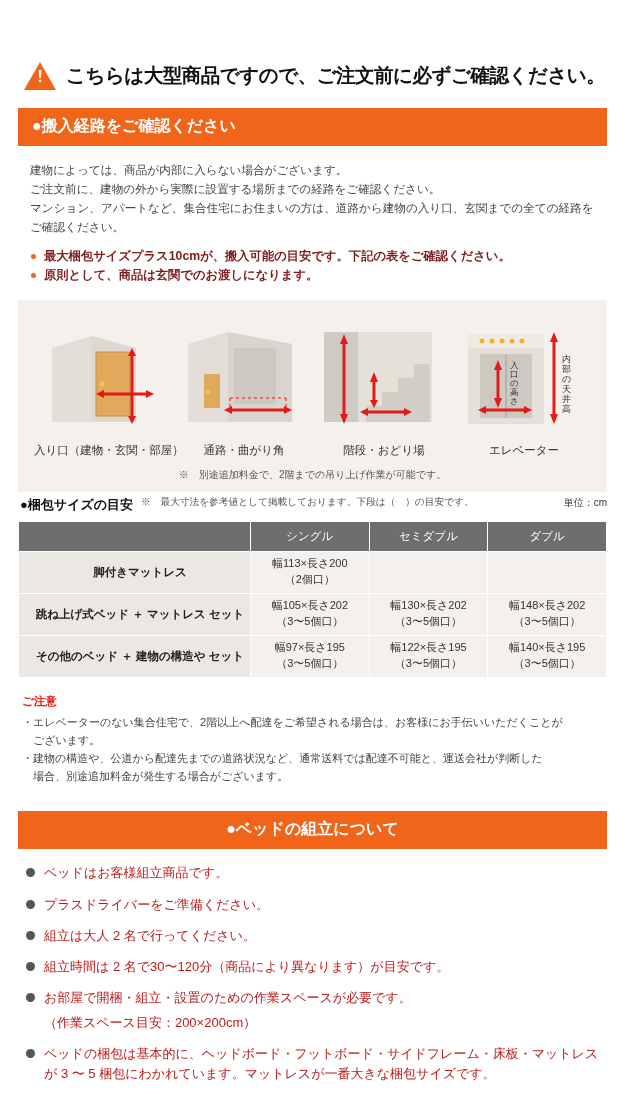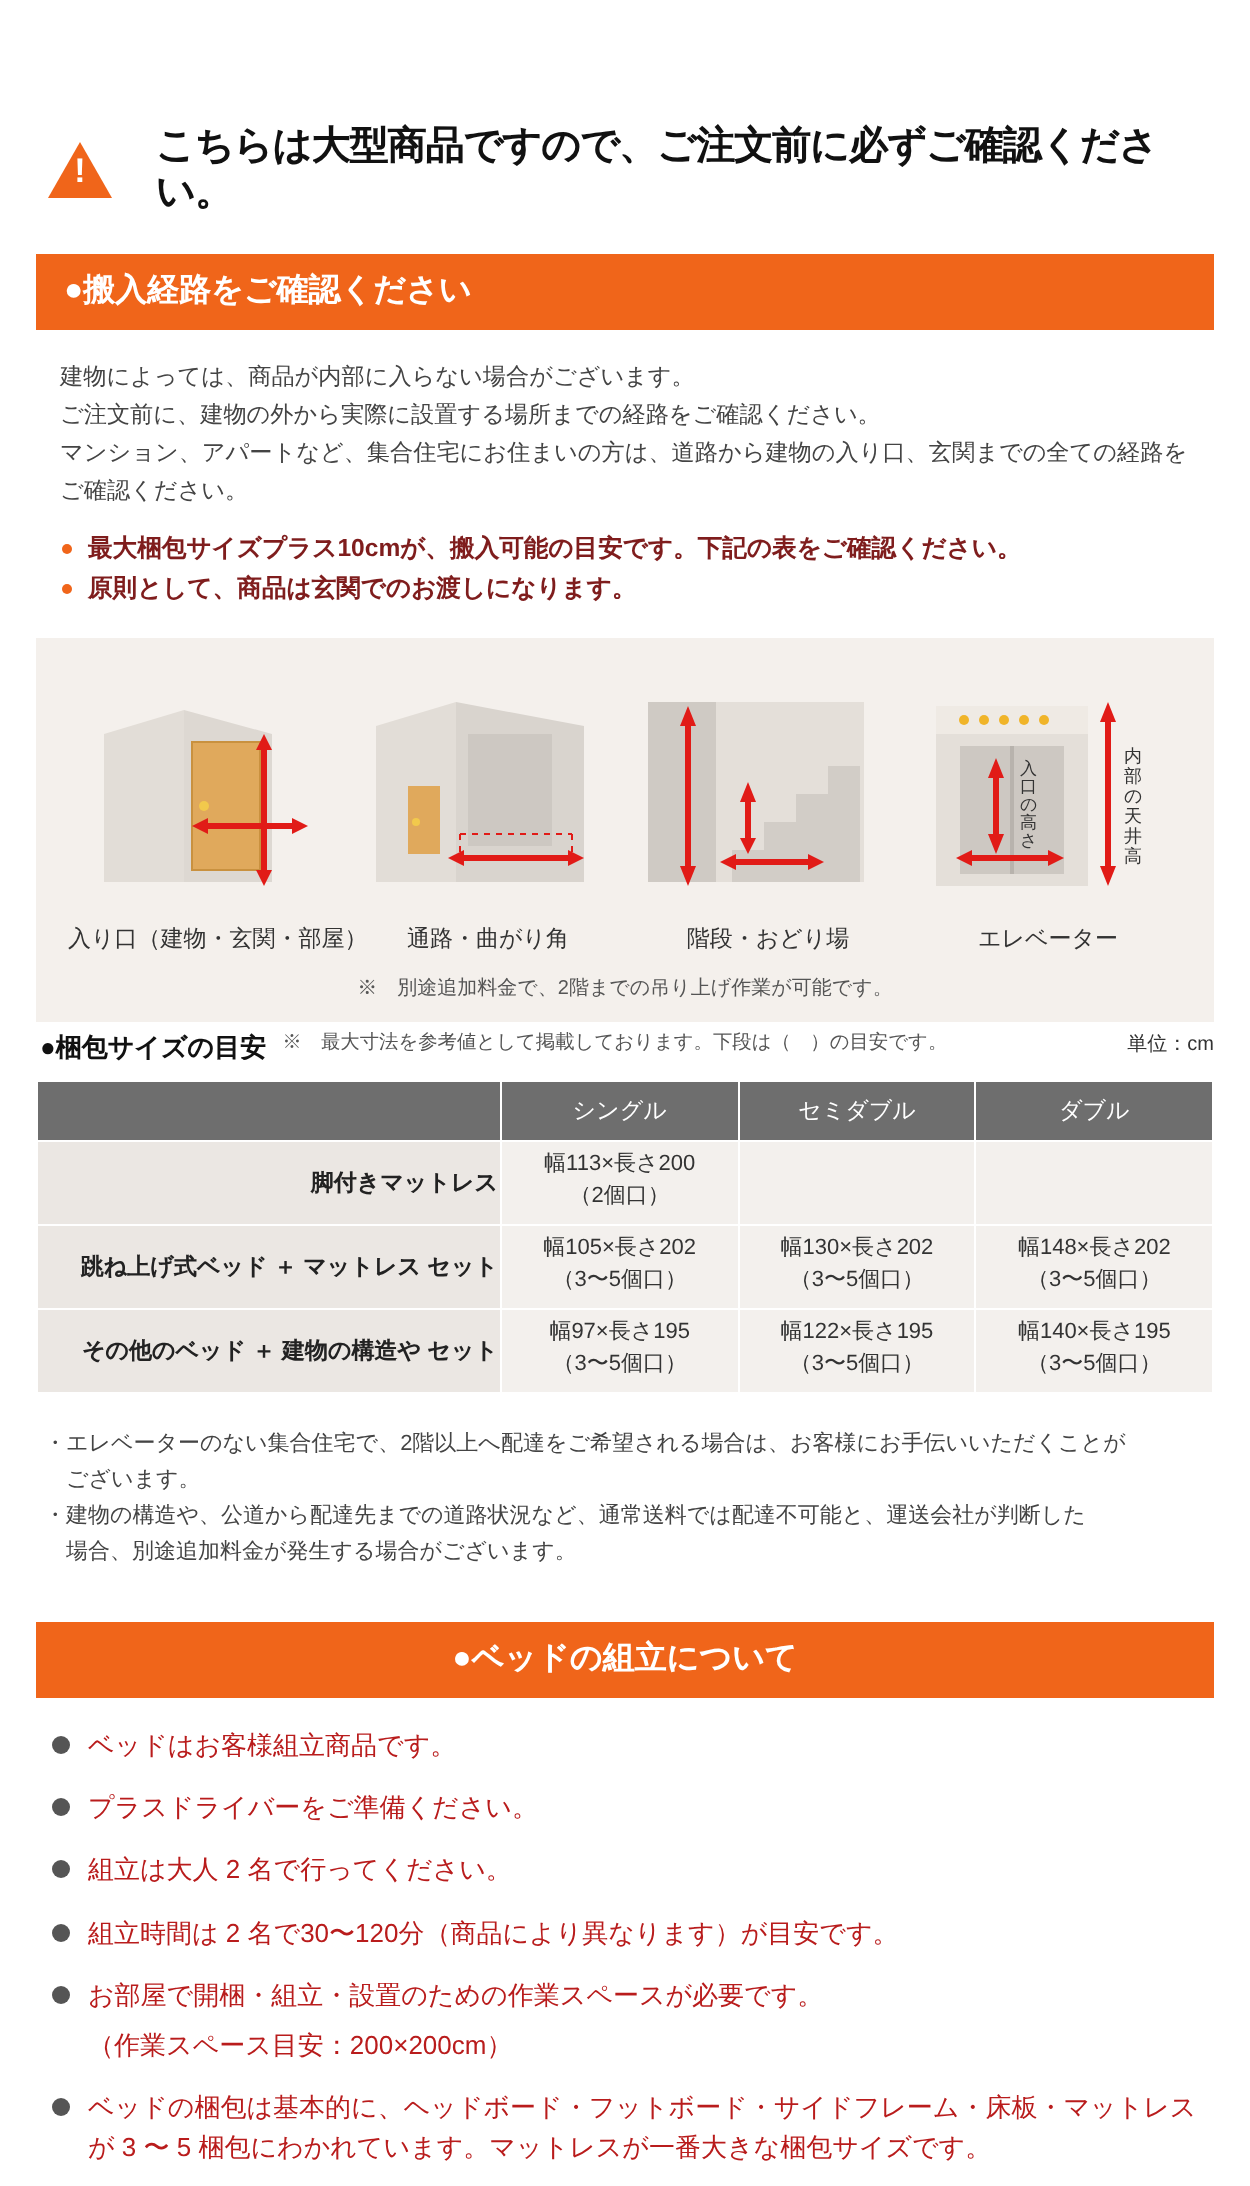--- a/index.html
+++ b/index.html
@@ -11,21 +11,21 @@
     font-family: "Liberation Sans", sans-serif;
     color: #333333;
     -webkit-font-smoothing: antialiased;
   }
   .page { width: 625px; position: relative; padding: 0; }
 
   
   .alert-head {
     display: flex;
     align-items: center;
-    gap: 22px;
+    gap: 10px;
     padding: 62px 18px 0 24px;
   }
   .warn-tri {
     width: 0; height: 0;
     border-left: 16px solid transparent;
     border-right: 16px solid transparent;
     border-bottom: 28px solid #f0651a;
     position: relative;
     flex: 0 0 auto;
   }
@@ -157,21 +157,21 @@
     background: #6e6e6e;
     color: #ffffff;
     font-weight: normal;
     height: 30px;
     font-size: 11.5px;
   }
   table.sizes thead th.blank { background: #6e6e6e; }
   table.sizes tbody th {
     background: #ebe7e3;
     color: #222222;
-    text-align: right;
+    text-align: center;
     padding-left: 12px;
     font-weight: bold;
     font-size: 11.5px;
     width: 232px;
   }
   table.sizes tbody td {
     background: #f3f0ed;
     color: #333333;
     height: 42px;
     line-height: 1.45;
@@ -408,20 +408,21 @@
         </td>
         <td>
           <span>幅140×長さ195</span><br>
           <span>（3〜5個口）</span>
         </td>
       </tr>
     </tbody>
   </table>
 
   <div class="caution">
+    <div class="caution-title">ご注意</div>
     <div class="caution-line">・エレベーターのない集合住宅で、2階以上へ配達をご希望される場合は、お客様にお手伝いいただくことが</div>
     <div class="caution-line">　ございます。</div>
     <div class="caution-line">・建物の構造や、公道から配達先までの道路状況など、通常送料では配達不可能と、運送会社が判断した</div>
     <div class="caution-line">　場合、別途追加料金が発生する場合がございます。</div>
   </div>
 
   <div class="section-bar second">●ベッドの組立について</div>
 
   <div class="assembly">
     <div class="item">ベッドはお客様組立商品です。</div>

